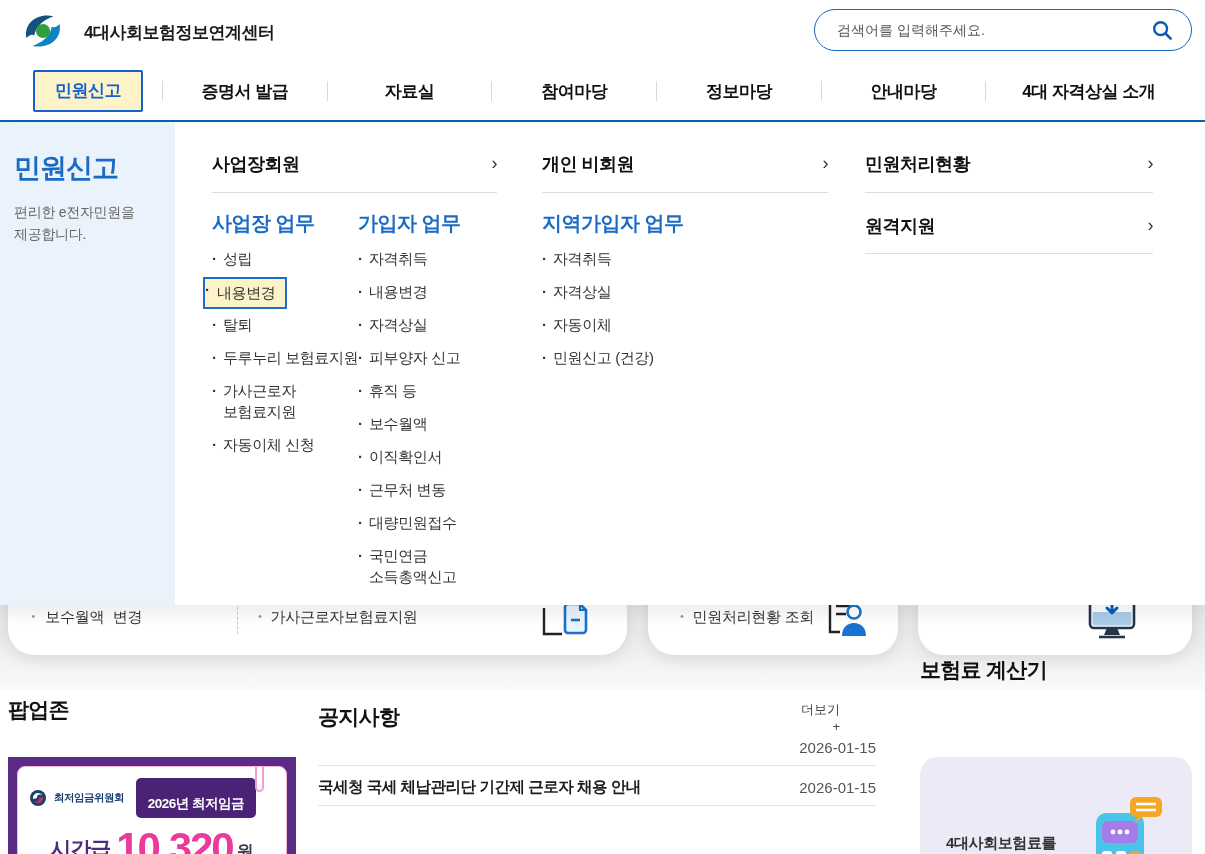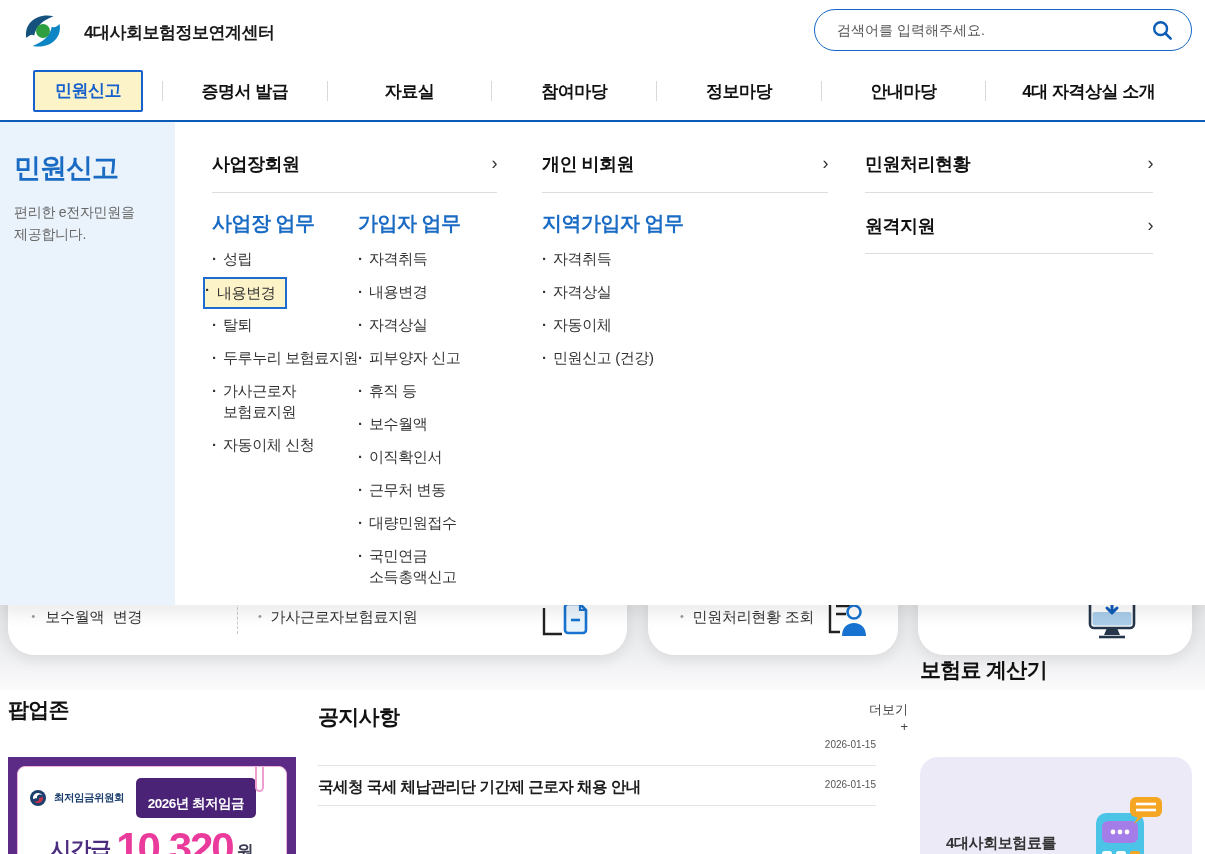--- a/index.html
+++ b/index.html
@@ -46,24 +46,24 @@
   .mdiv { position:absolute; border-top:1px solid #ddd; }
   .msub-h { position:absolute; top:88px; font-size:20px; font-weight:700; color:#1a6bc4; letter-spacing:-0.5px; }
   .mlist { position:absolute; top:126px; list-style:none; }
   .mlist li { position:relative; font-size:15px; color:#333; font-weight:500; line-height:21px; margin-bottom:12px; padding-left:11px; letter-spacing:-0.4px; white-space:pre-line; cursor:pointer; }
   .mlist li::before { content:"·"; position:absolute; left:0; top:0; color:#333; font-weight:700; }
   .mlist li.nowrap { white-space:nowrap; }
   .mlist li.hl { background:#fdf3c8; border:2.5px solid #1f6bd0; padding:3px 10px 4px 12px; margin-left:-9px; margin-top:-4px; margin-bottom:5px; display:inline-block; }
 
   
   .sec-title { position:absolute; font-size:21px; font-weight:800; color:#111; letter-spacing:-0.7px; z-index:2; }
-  .more-link { position:absolute; left:858px; top:701px; width:50px; text-align:right; font-size:13px; color:#444; z-index:2; cursor:pointer; }
+  .more-link { position:absolute; left:790px; top:701px; width:50px; text-align:right; font-size:13px; color:#444; z-index:2; cursor:pointer; }
   .notice-row { position:absolute; left:318px; width:558px; height:38px; border-bottom:1px solid #e4e4e4; z-index:2; cursor:pointer; }
   .notice-title { position:absolute; left:0; top:9px; font-size:15.5px; font-weight:700; color:#1c1c1c; letter-spacing:-0.5px; white-space:nowrap; }
-  .notice-date { position:absolute; right:0; top:11px; font-size:10px; color:#555; }
+  .notice-date { position:absolute; right:0; top:11px; font-size:15px; color:#555; }
 
   
   .poster { position:absolute; left:8px; top:757px; width:288px; height:130px; background:#5b2b86; padding:9px; z-index:2; cursor:pointer; }
   .poster-in { position:relative; width:100%; height:100%; background:#fff; border:1px solid #efb6da; border-radius:8px; padding-top:11px; overflow:hidden; }
   .clip { position:absolute; right:22px; top:-5px; width:9px; height:30px; border:2.5px solid #ef9ed0; border-radius:5px; background:transparent; z-index:3; }
   .poster-row1 { display:flex; align-items:center; padding:0 12px; }
   .org { display:flex; align-items:center; gap:8px; }
   .org-name { font-size:10.5px; font-weight:700; color:#1d3f6e; letter-spacing:-0.5px; }
   .badge { margin-left:auto; margin-right:18px; background:#4a2377; color:#fff; font-size:13.5px; font-weight:800; padding:17px 12px 5px; border-radius:5px; letter-spacing:-0.5px; }
   .poster-main { text-align:center; margin-top:6px; white-space:nowrap; }

